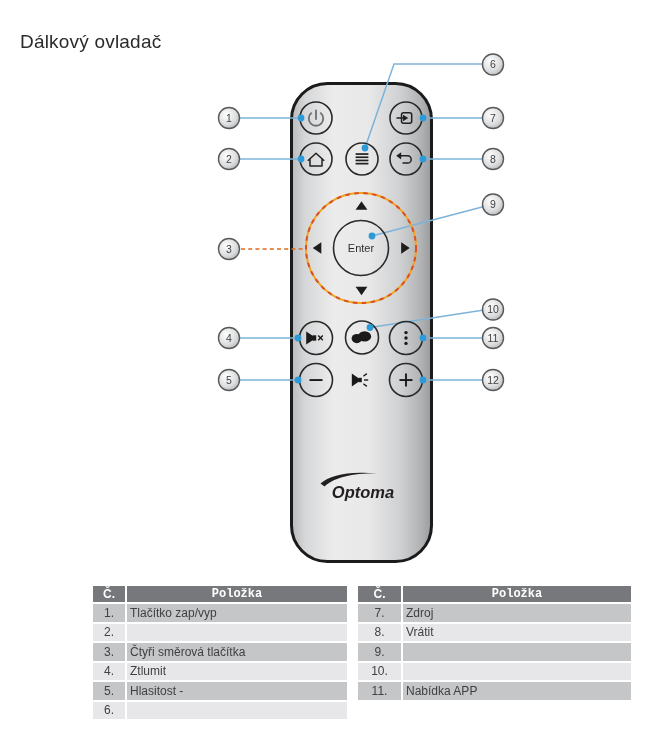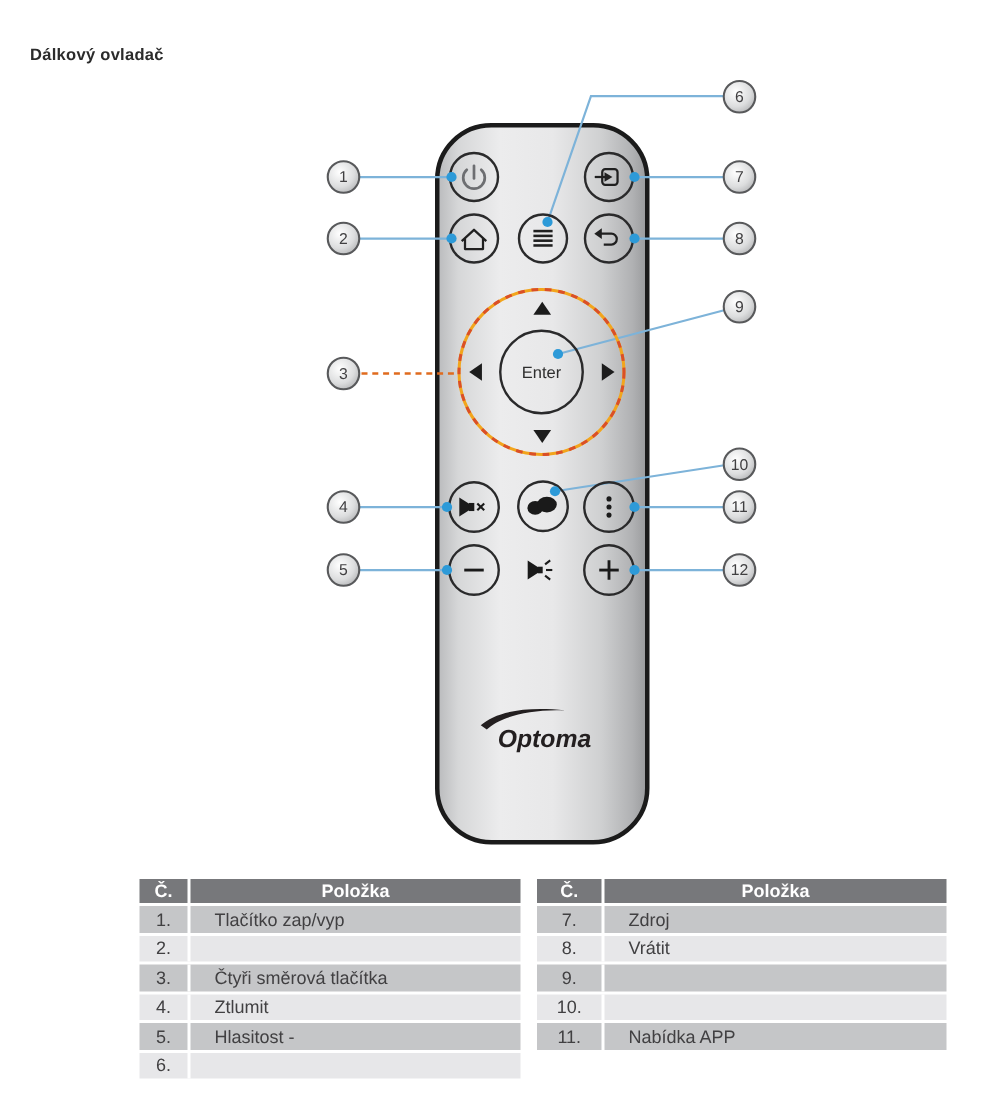--- a/index.html
+++ b/index.html
@@ -1,39 +1,39 @@
 <!DOCTYPE html>
 <html><head>
 <meta charset="utf-8">
 <style>
   * { margin:0; padding:0; box-sizing:border-box; }
   html,body { width:672px; height:729px; background:#ffffff; font-family:"Liberation Sans", sans-serif; }
   .stage { position:relative; width:672px; height:729px; background:#fff; overflow:hidden; }
 
   .page-title {
     position:absolute; left:20px; top:31px;
-    font-size:11px; font-weight:bold; color:#2b2b2b; letter-spacing:0.2px;
+    font-size:19px; font-weight:normal; color:#2b2b2b; letter-spacing:0.2px;
   }
 
   .diagram-svg { position:absolute; left:0; top:0; }
 
   
   .tables-wrap { position:absolute; left:93px; top:586px; display:flex; gap:11px; }
   .itable { display:block; }
   .itable.t-left  { width:254px; }
   .itable.t-right { width:273px; }
   .trow { display:flex; align-items:center; height:17.5px; margin-top:2px; }
   .trow.thead { height:16px; margin-top:0; background:#77787b; }
   .cell { height:100%; display:flex; align-items:center; font-size:12px; color:#414042; }
   .cell.num { justify-content:center; border-right:2px solid #ffffff; flex:0 0 auto; }
   .t-left  .cell.num { width:34px; }
   .t-right .cell.num { width:45px; }
-  .cell.item { flex:1 1 auto; padding-left:16px; }
+  .cell.item { flex:1 1 auto; padding-left:3px; }
   .thead .cell { color:#ffffff; font-weight:bold; }
-  .thead .cell.item { justify-content:center; padding-left:0; }
+  .thead .cell.item { justify-content:center; padding-left:0;font-family:Liberation Mono, monospace; }
   .trow.odd  { background:#c5c6c8; }
   .trow.even { background:#e7e7e9; }
 </style>
 </head>
 <body>
 
 <div class="stage">
 
   <div class="page-title">Dálkový ovladač</div>
 

